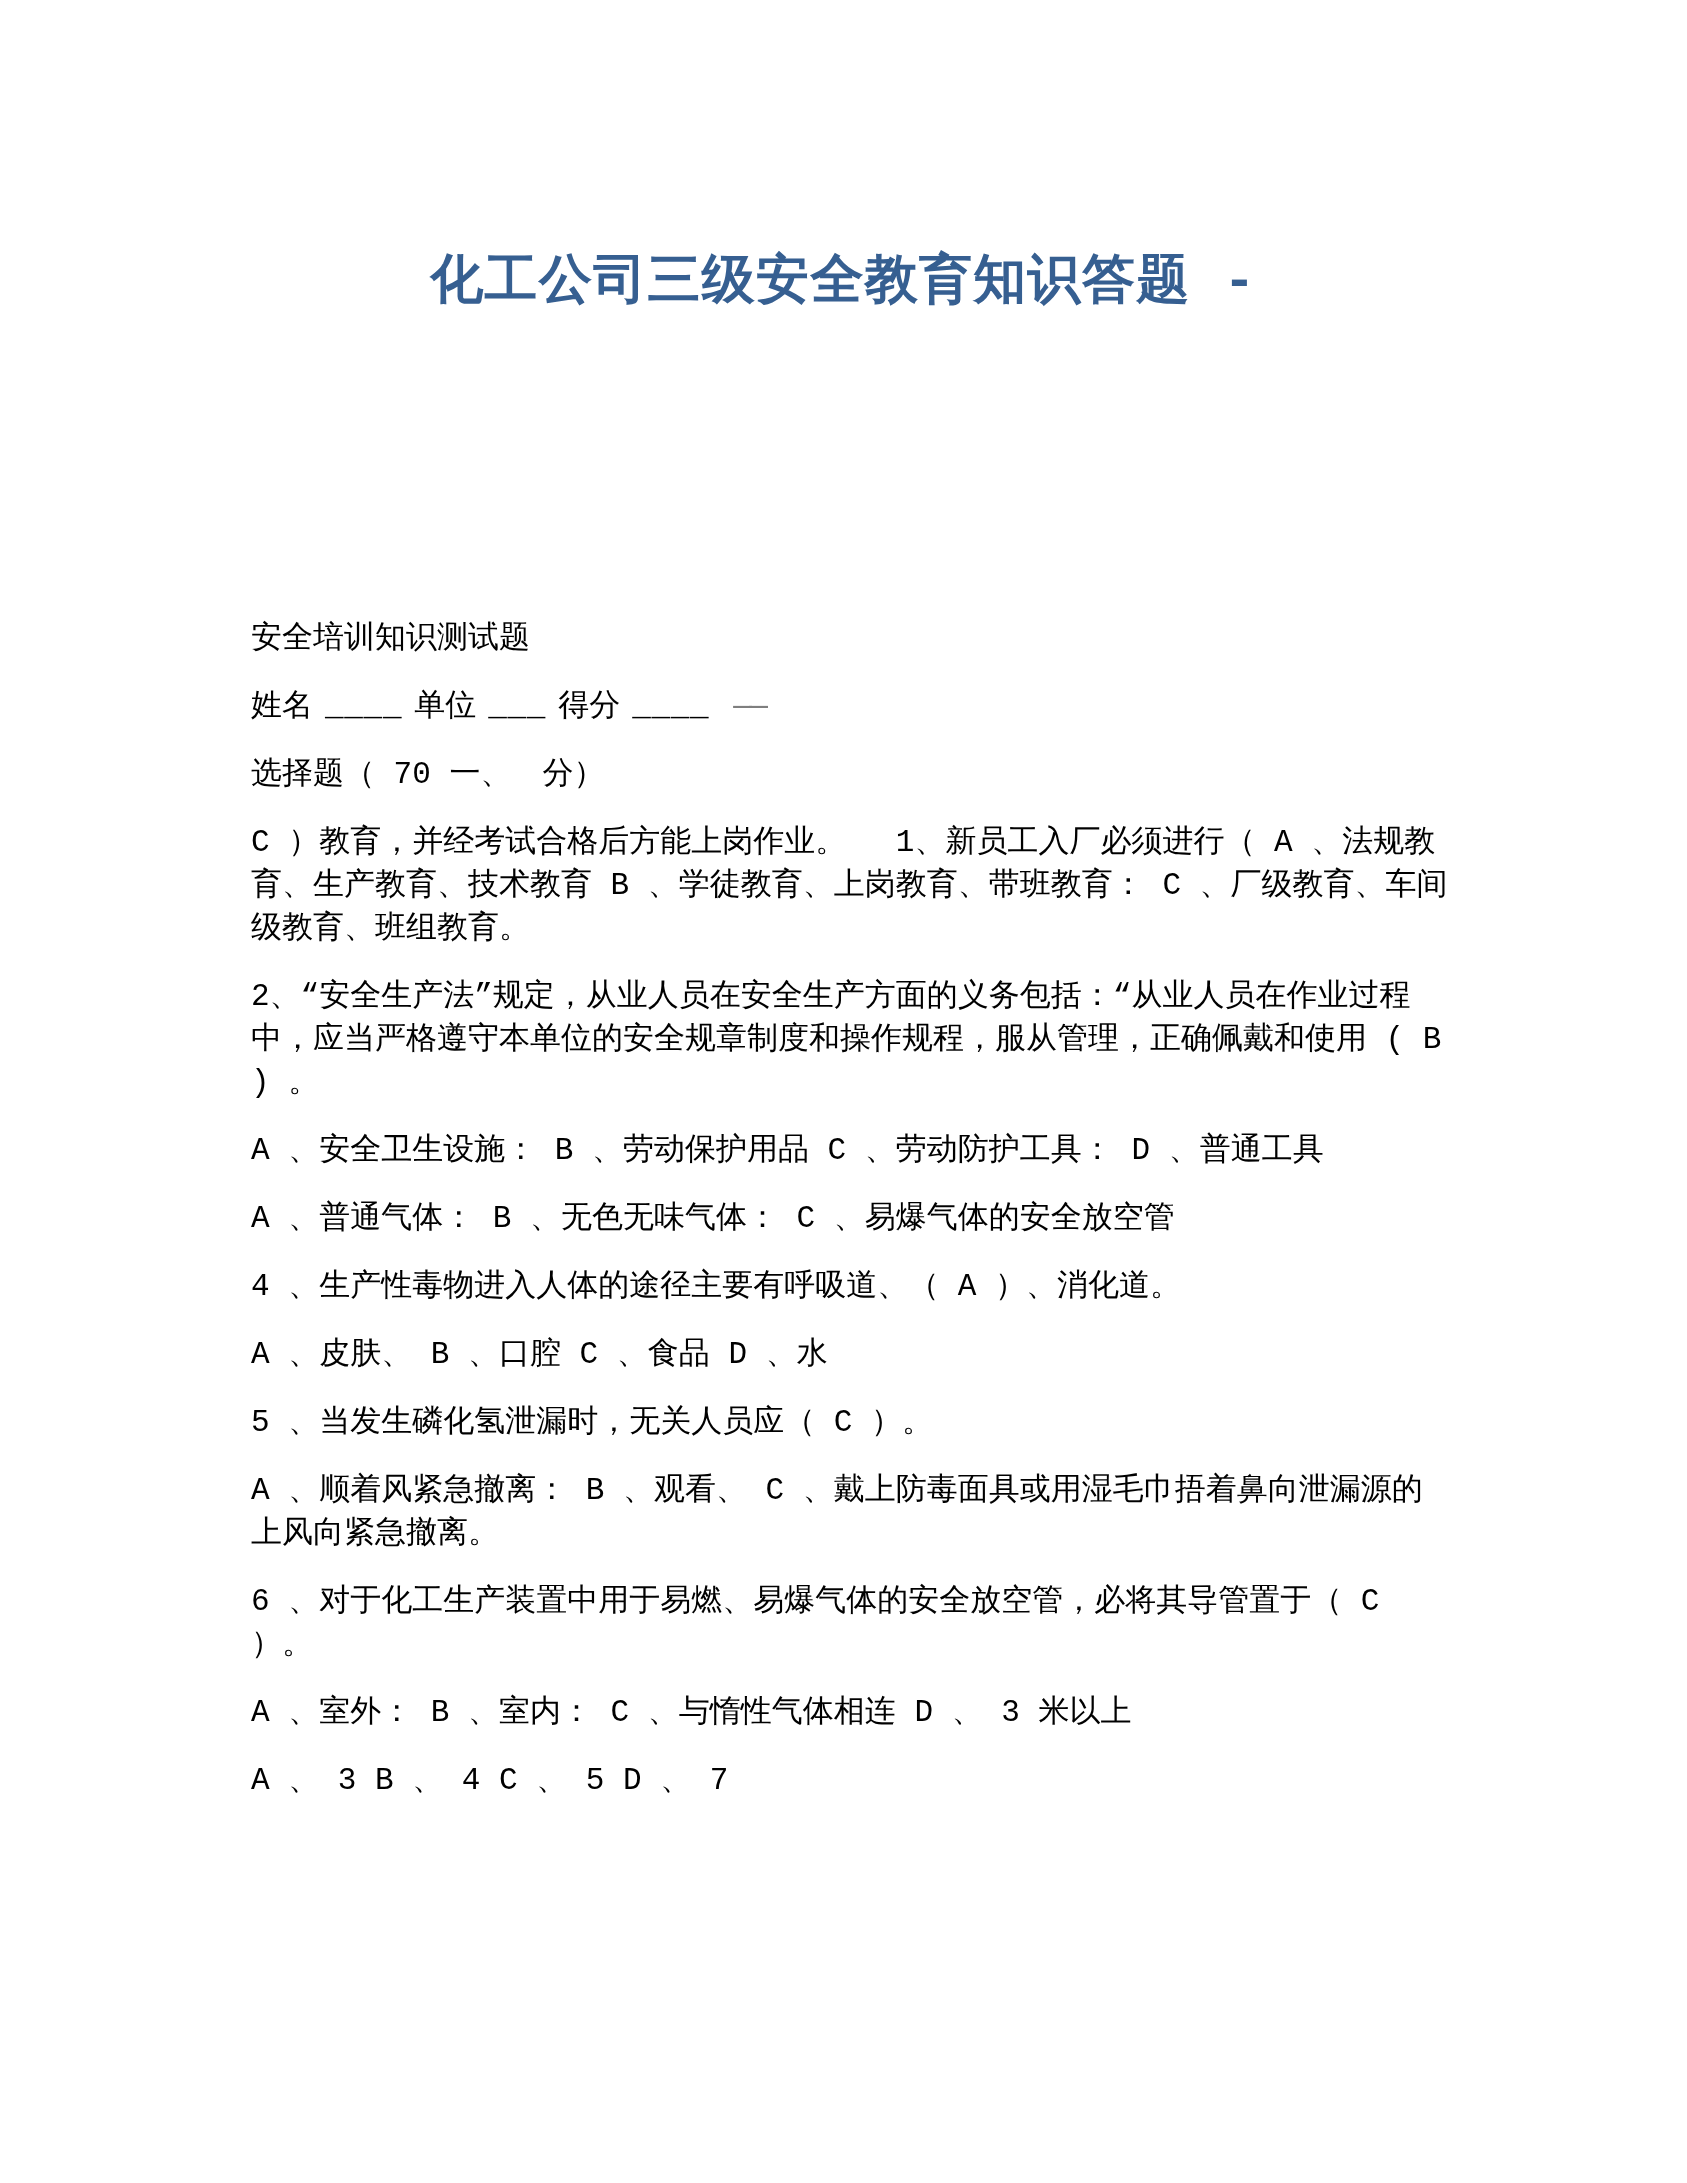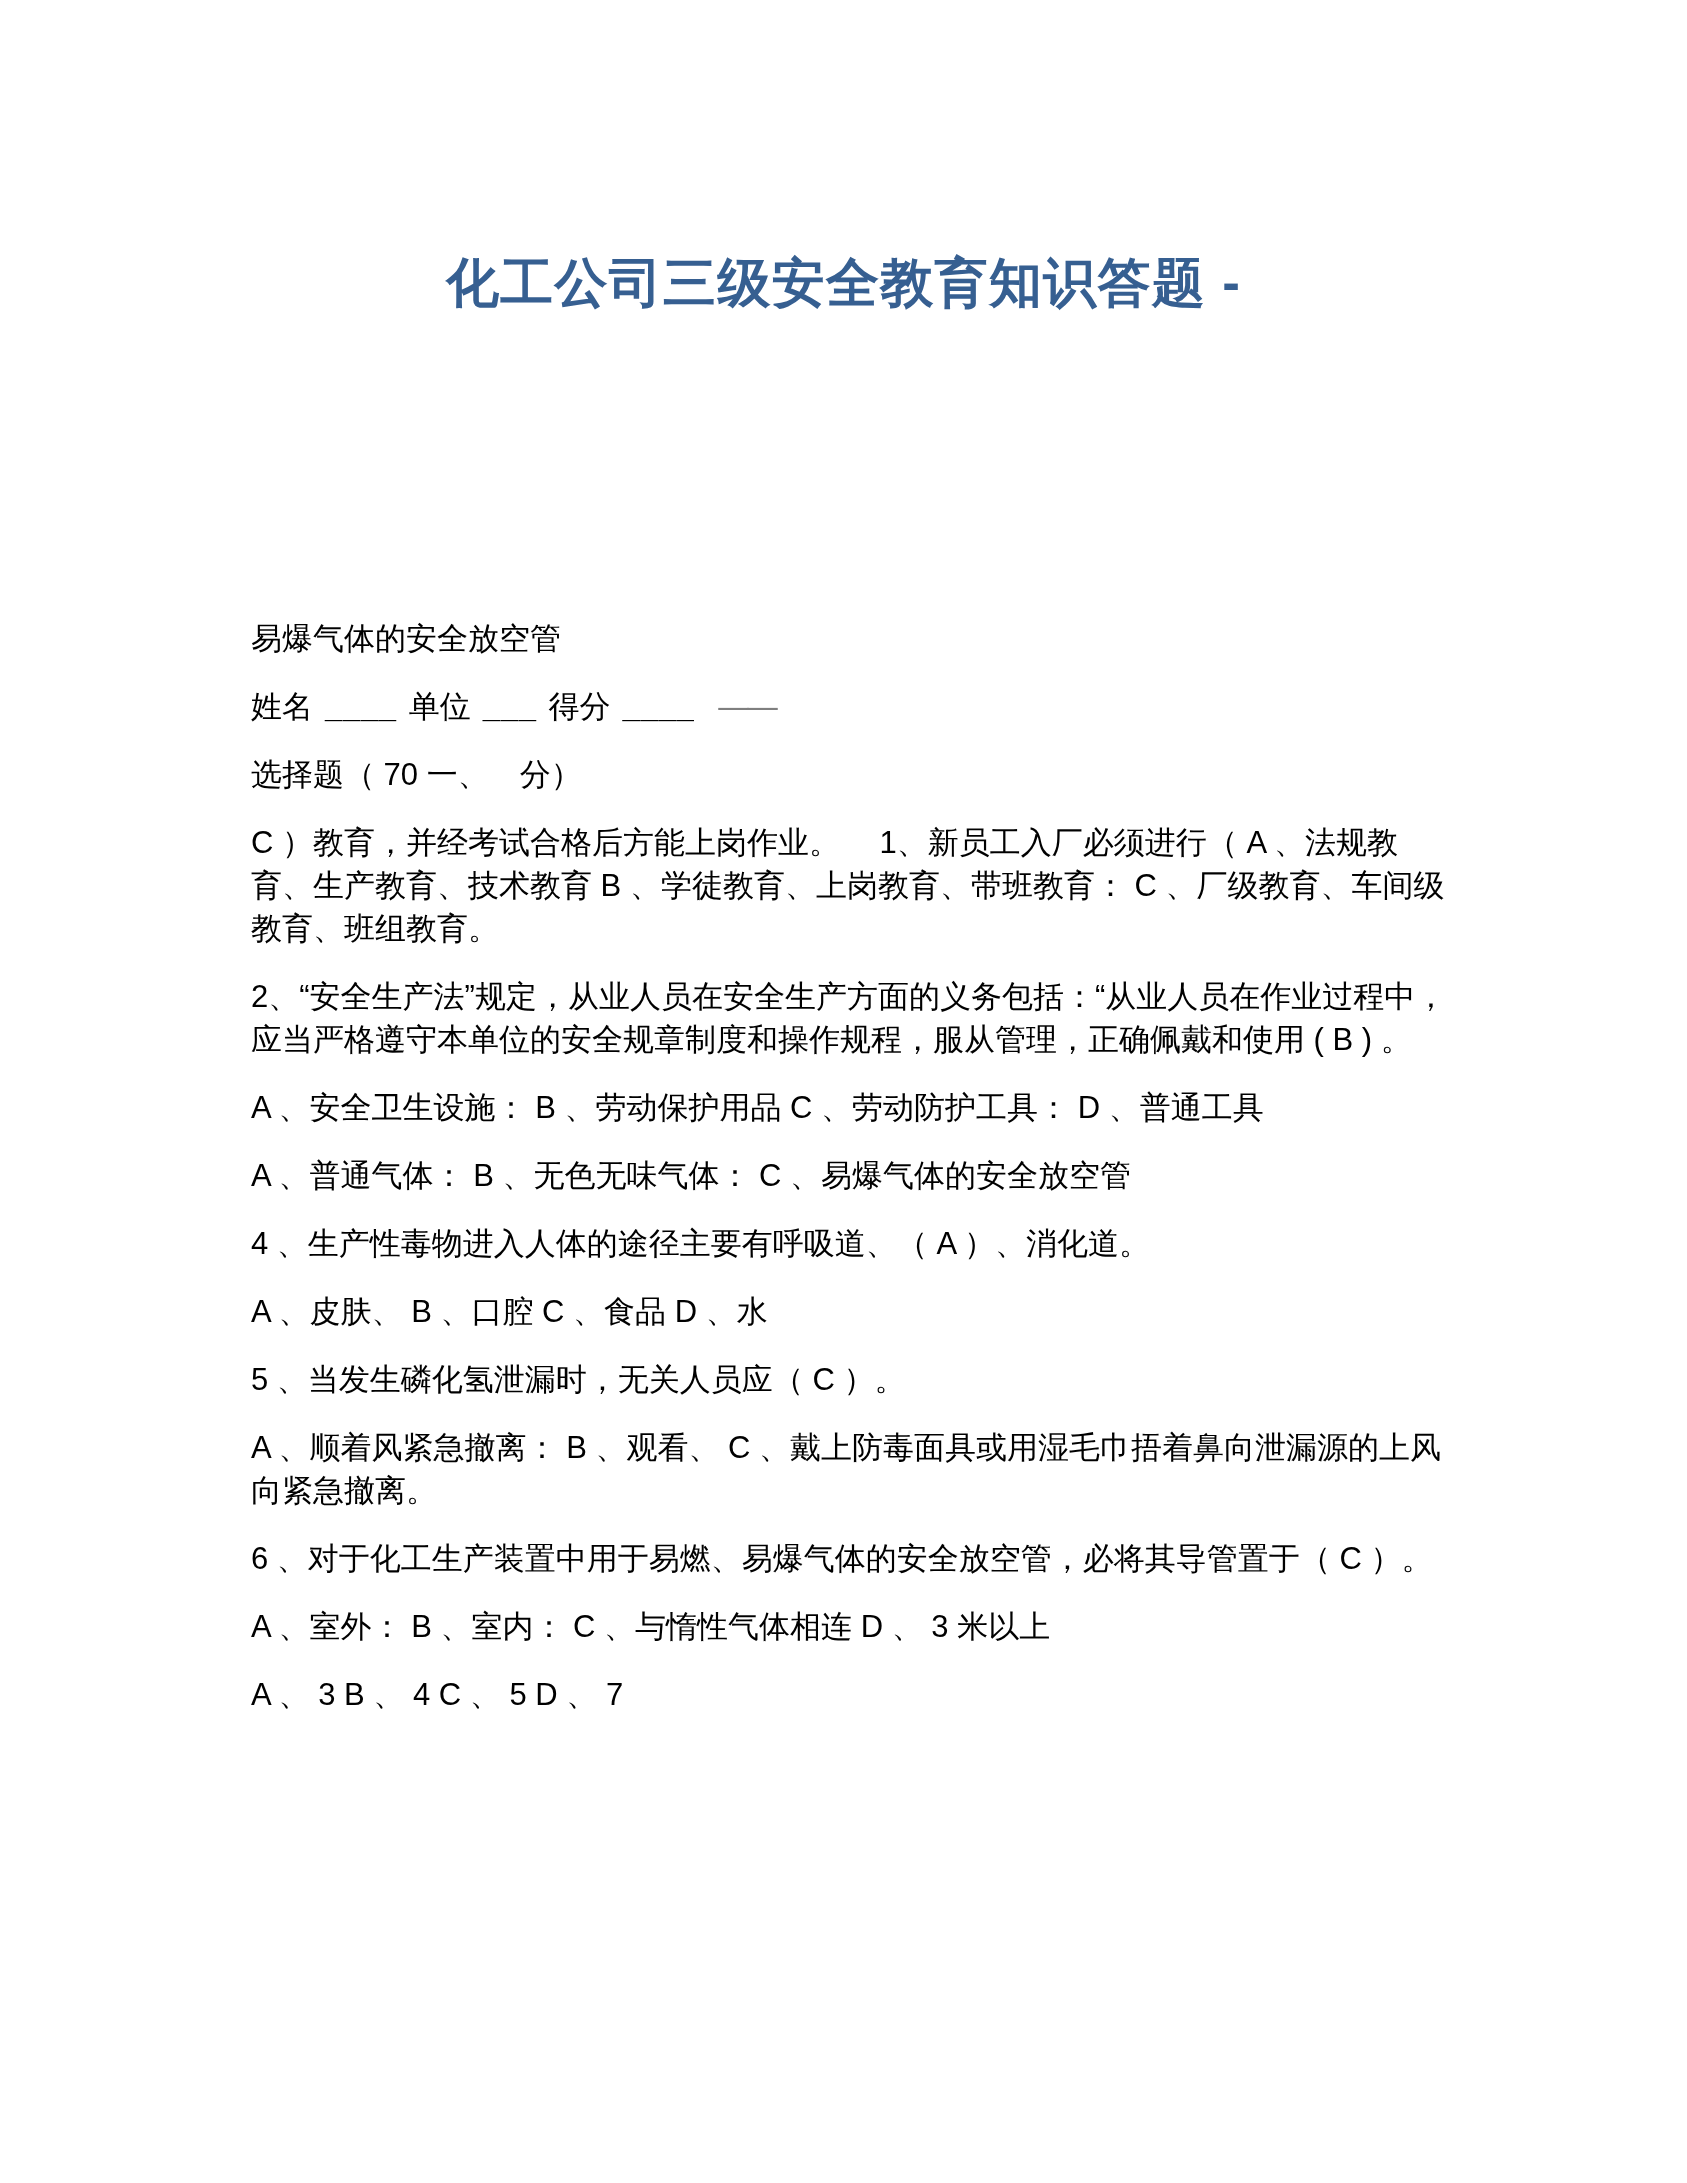--- a/index.html
+++ b/index.html
@@ -6,21 +6,21 @@
     margin: 0;
     padding: 0;
     background: #ffffff;
   }
   .page {
     position: relative;
     width: 1687px;
     height: 2183px;
     background: #ffffff;
     overflow: hidden;
-    font-family: Liberation Sans, sans-serif;
+    font-family: Liberation Mono, monospace;
     color: #000000;
   }
   .doc-title {
     position: absolute;
     top: 246px;
     left: 0;
     width: 100%;
     margin: 0;
     text-align: center;
     font-size: 53px;
@@ -56,21 +56,21 @@
 </style>
 </head>
 <body>
 
 <div class="page">
 
   <h1 class="doc-title">化工公司三级安全教育知识答题 -</h1>
 
   <div class="content">
 
-    <p>易爆气体的安全放空管</p>
+    <p>安全培训知识测试题</p>
 
     <p><span>姓名</span><span class="info-sep"></span><span class="blank">____</span><span class="info-sep"></span><span>单位</span><span class="info-sep"></span><span class="blank">___</span><span class="info-sep"></span><span>得分</span><span class="info-sep"></span><span class="blank">____</span><span class="info-sep"></span><span class="info-sep"></span><span class="gray-dash">——</span></p>
 
     <p>选择题（ 70 一、　分）</p>
 
     <p>C ）教育，并经考试合格后方能上岗作业。　 1、新员工入厂必须进行（ A 、法规教育、生产教育、技术教育 B 、学徒教育、上岗教育、带班教育： C 、厂级教育、车间级教育、班组教育。</p>
 
     <p>2、“安全生产法”规定，从业人员在安全生产方面的义务包括：“从业人员在作业过程中，应当严格遵守本单位的安全规章制度和操作规程，服从管理，正确佩戴和使用 ( B ) 。</p>
 
     <p>A 、安全卫生设施： B 、劳动保护用品 C 、劳动防护工具： D 、普通工具</p>

